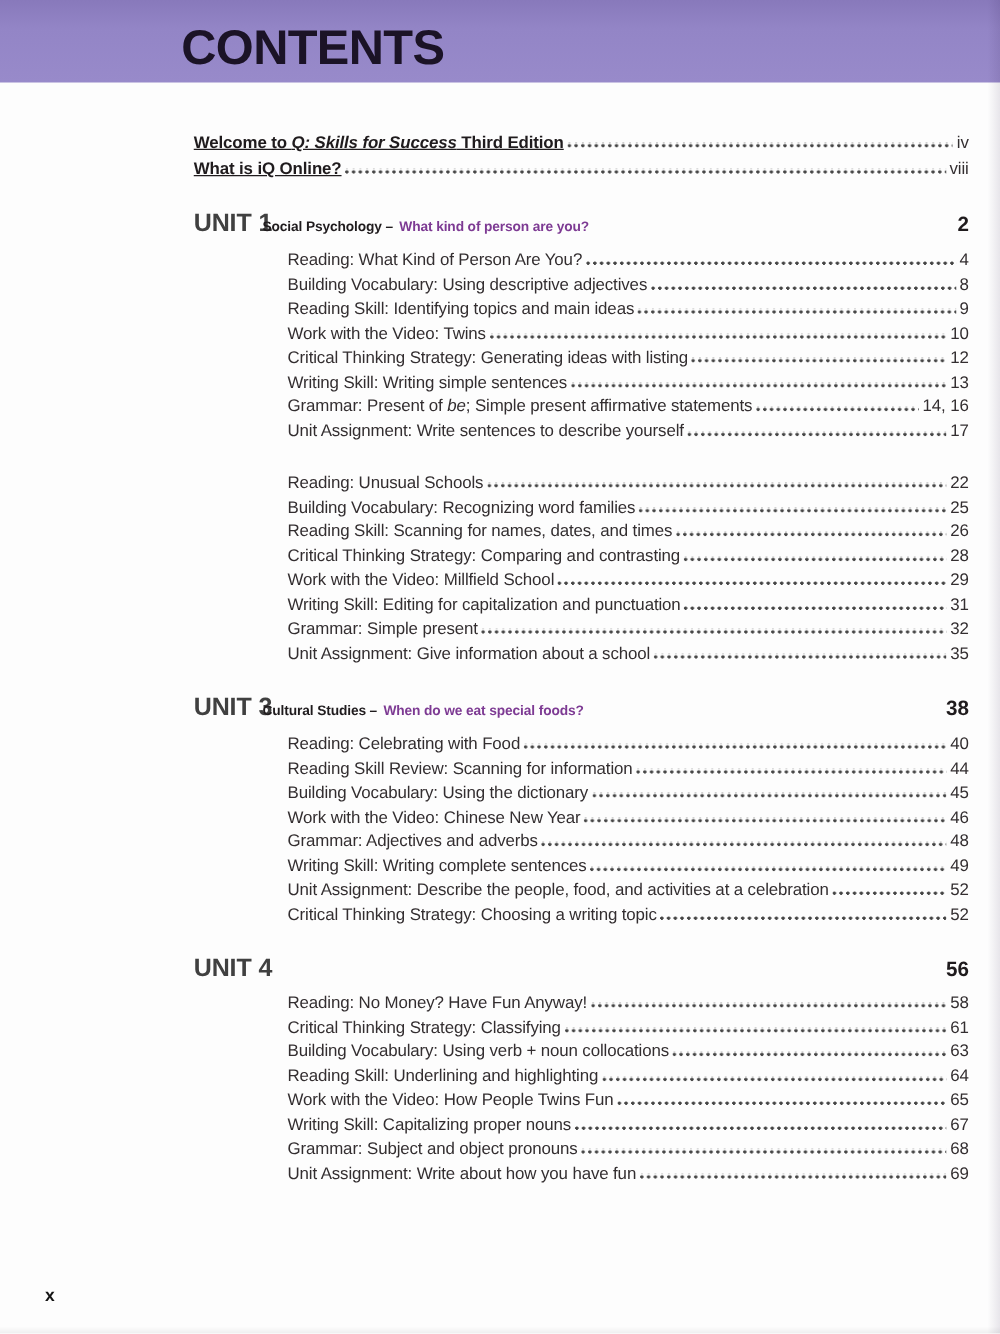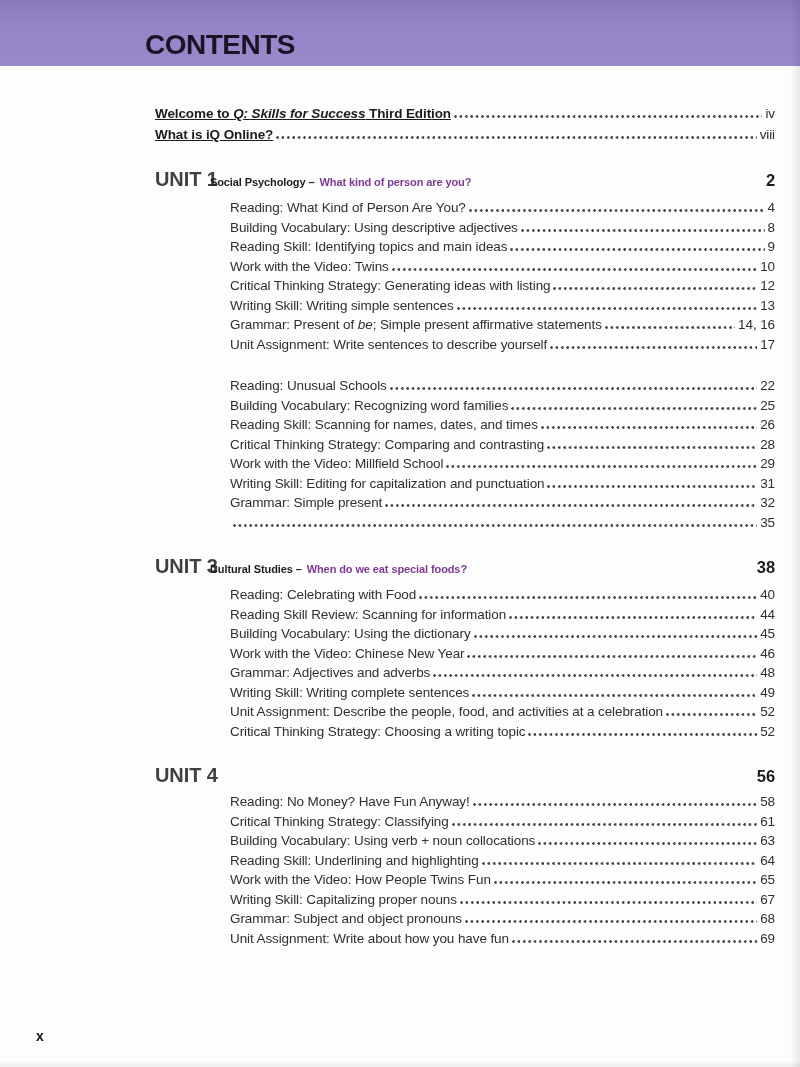--- a/index.html
+++ b/index.html
@@ -38,21 +38,21 @@
   .band {
     height: 66px;
     background: linear-gradient(180deg, #8879bb 0%, #9385c6 35%, #988aca 100%);
     position: relative;
   }
   .band h1 {
     margin: 0;
     position: absolute;
     left: 145px;
     bottom: 5px;
-    font-size: 28px;
+    font-size: 39px;
     font-weight: 800;
     letter-spacing: -0.5px;
     color: #1b1326;
   }
 
   .toc {
     margin: 37px 25px 0 155px; 
     font-size: 13.5px;
     letter-spacing: -0.1px;
   }
@@ -221,20 +221,21 @@
               <span class="entry-label"><span class="pre">Writing Skill: Editing for capitalization and punctuation</span><span class="it"></span><span class="post"></span></span>
               <span class="leader"></span>
               <span class="pagenum">31</span>
             </div>
             <div class="toc-row">
               <span class="entry-label"><span class="pre">Grammar: Simple present</span><span class="it"></span><span class="post"></span></span>
               <span class="leader"></span>
               <span class="pagenum">32</span>
             </div>
             <div class="toc-row">
+              <span class="entry-label"><span class="pre">Unit Assignment: Give information about a school</span><span class="it"></span><span class="post"></span></span>
               <span class="leader"></span>
               <span class="pagenum">35</span>
             </div>
           </div>
         </section>
         <section class="unit">
           <div class="unit-head">
             <span class="unit-label">UNIT 3</span>
             <span class="unit-title"><span class="t">Cultural Studies –</span><span class="q">When do we eat special foods?</span></span>
             <span class="head-spacer"></span>

